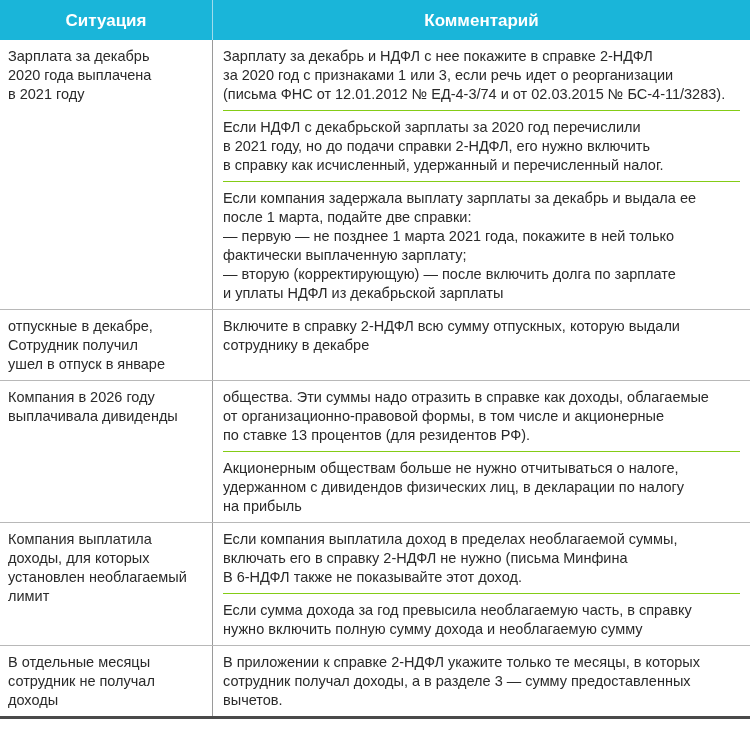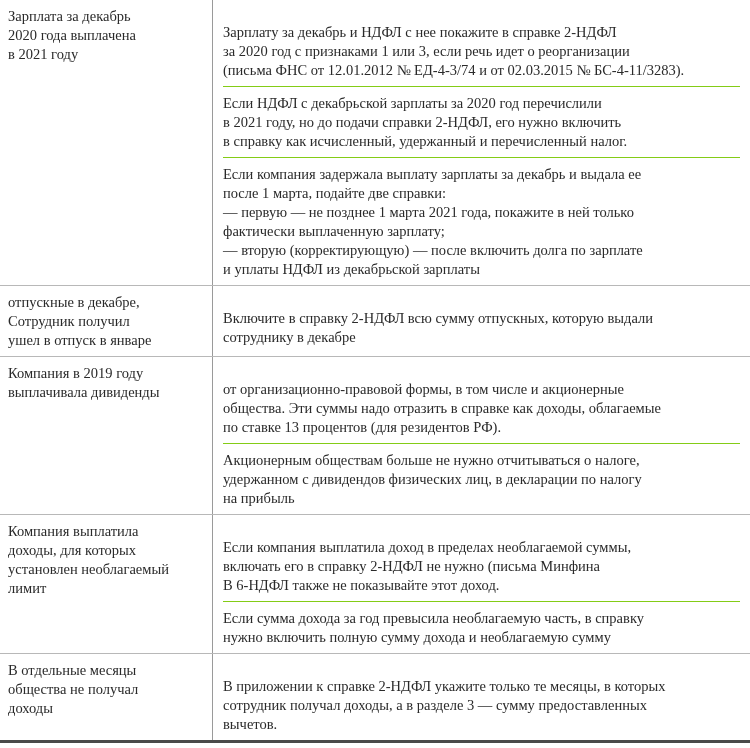--- a/index.html
+++ b/index.html
@@ -33,33 +33,37 @@
   .row:first-of-type { border-top: none; }
   .cell-left {
     width: 213px;
     box-sizing: border-box;
     padding: 7px 8px 6px 8px;
     border-right: 1px solid #9a9a9a;
   }
   .cell-right {
     flex: 1;
     box-sizing: border-box;
-    padding: 16px 10px 0 10px;
+    padding: 0 10px 0 10px;
   }
   .para {
     padding: 7px 0 6px 0;
     border-top: 1px solid #84cc16;
   }
   .para:first-child { border-top: none; }
-  .line { display: block; white-space: nowrap; font-family: Liberation Serif, serif; }
+  .line { display: block; white-space: nowrap; }
 </style>
 </head>
 <body>
 
 <div class="table">
+  <div class="header">
+    <div class="hcell left">Ситуация</div>
+    <div class="hcell right">Комментарий</div>
+  </div>
   <div id="rows">
       <div class="row">
         <div class="cell-left">
           <span class="line">Зарплата за декабрь</span>
           <span class="line">2020 года выплачена</span>
           <span class="line">в 2021 году</span>
         </div>
         <div class="cell-right">
           <div class="para">
             <span class="line">Зарплату за декабрь и НДФЛ с нее покажите в справке 2-НДФЛ</span>
@@ -89,27 +93,27 @@
         </div>
         <div class="cell-right">
           <div class="para">
             <span class="line">Включите в справку 2-НДФЛ всю сумму отпускных, которую выдали</span>
             <span class="line">сотруднику в декабре</span>
           </div>
         </div>
       </div>
       <div class="row">
         <div class="cell-left">
-          <span class="line">Компания в 2019 году</span>
+          <span class="line">Компания в 2026 году</span>
           <span class="line">выплачивала дивиденды</span>
         </div>
         <div class="cell-right">
           <div class="para">
+            <span class="line">общества. Эти суммы надо отразить в справке как доходы, облагаемые</span>
             <span class="line">от организационно-правовой формы, в том числе и акционерные</span>
-            <span class="line">общества. Эти суммы надо отразить в справке как доходы, облагаемые</span>
             <span class="line">по ставке 13 процентов (для резидентов РФ).</span>
           </div>
           <div class="para">
             <span class="line">Акционерным обществам больше не нужно отчитываться о налоге,</span>
             <span class="line">удержанном с дивидендов физических лиц, в декларации по налогу</span>
             <span class="line">на прибыль</span>
           </div>
         </div>
       </div>
       <div class="row">
@@ -127,21 +131,21 @@
           </div>
           <div class="para">
             <span class="line">Если сумма дохода за год превысила необлагаемую часть, в справку</span>
             <span class="line">нужно включить полную сумму дохода и необлагаемую сумму</span>
           </div>
         </div>
       </div>
       <div class="row">
         <div class="cell-left">
           <span class="line">В отдельные месяцы</span>
-          <span class="line">общества не получал</span>
+          <span class="line">сотрудник не получал</span>
           <span class="line">доходы</span>
         </div>
         <div class="cell-right">
           <div class="para">
             <span class="line">В приложении к справке 2-НДФЛ укажите только те месяцы, в которых</span>
             <span class="line">сотрудник получал доходы, а в разделе 3 — сумму предоставленных</span>
             <span class="line">вычетов.</span>
           </div>
         </div>
       </div>

